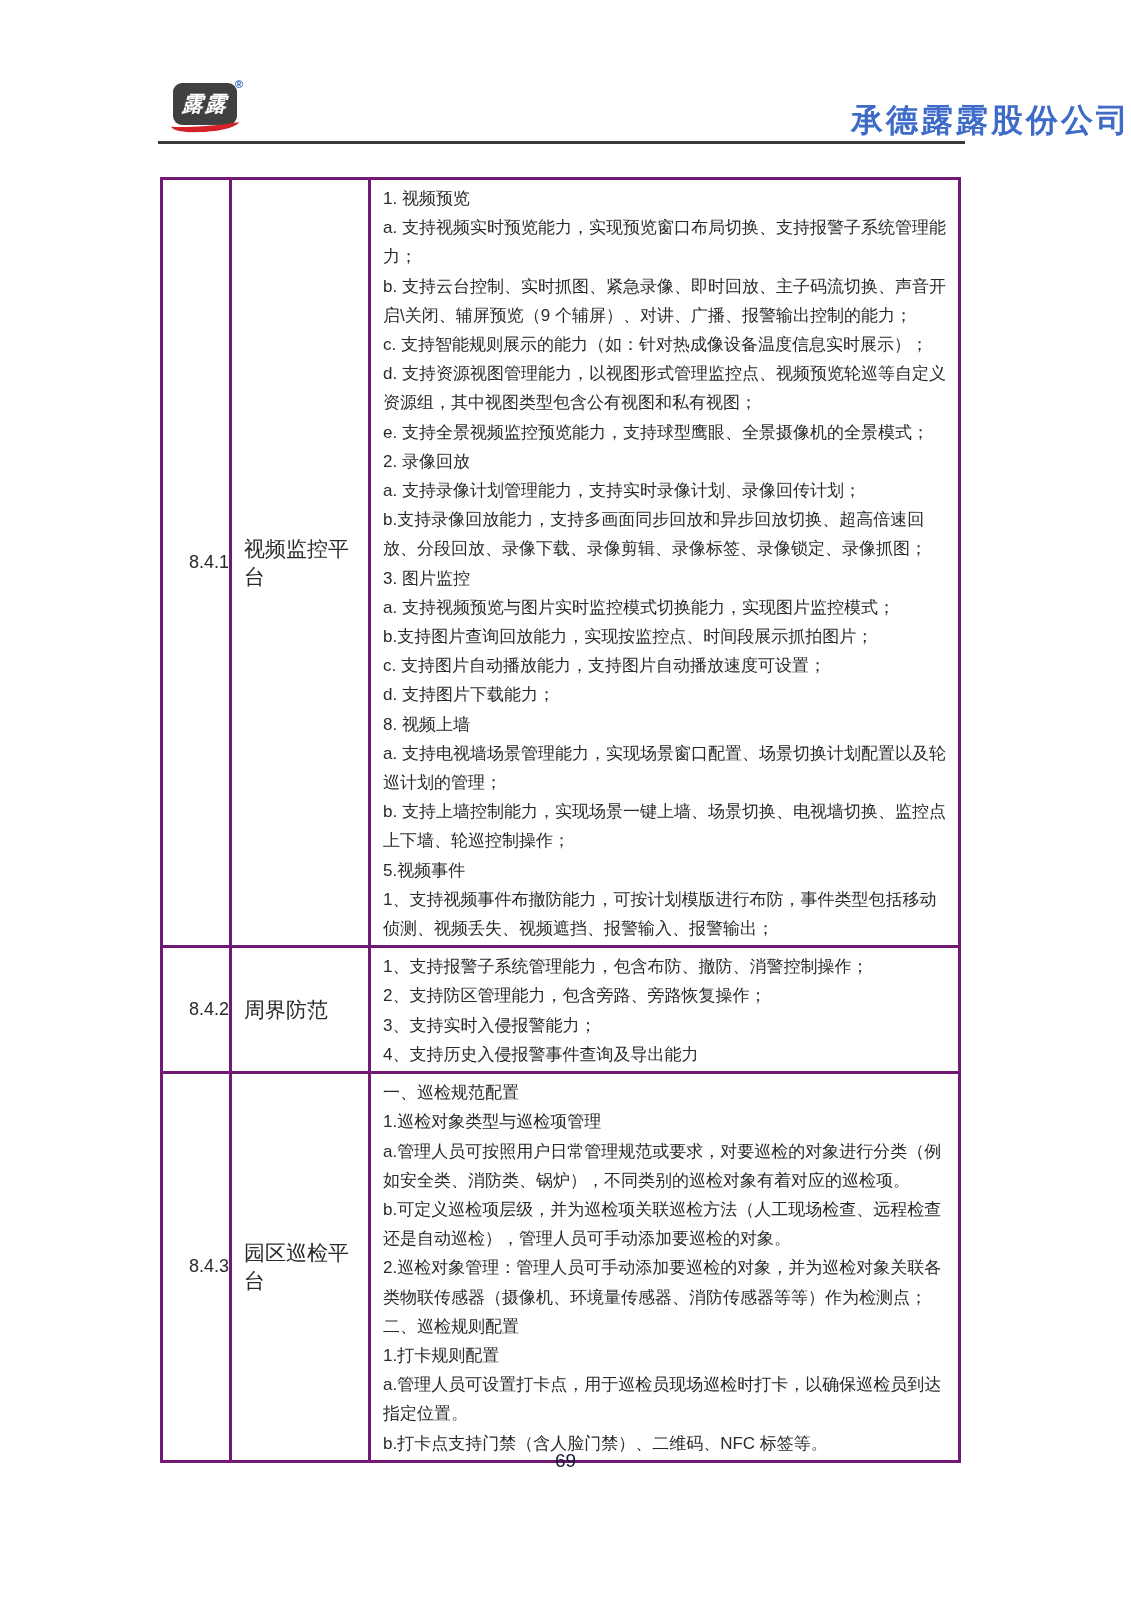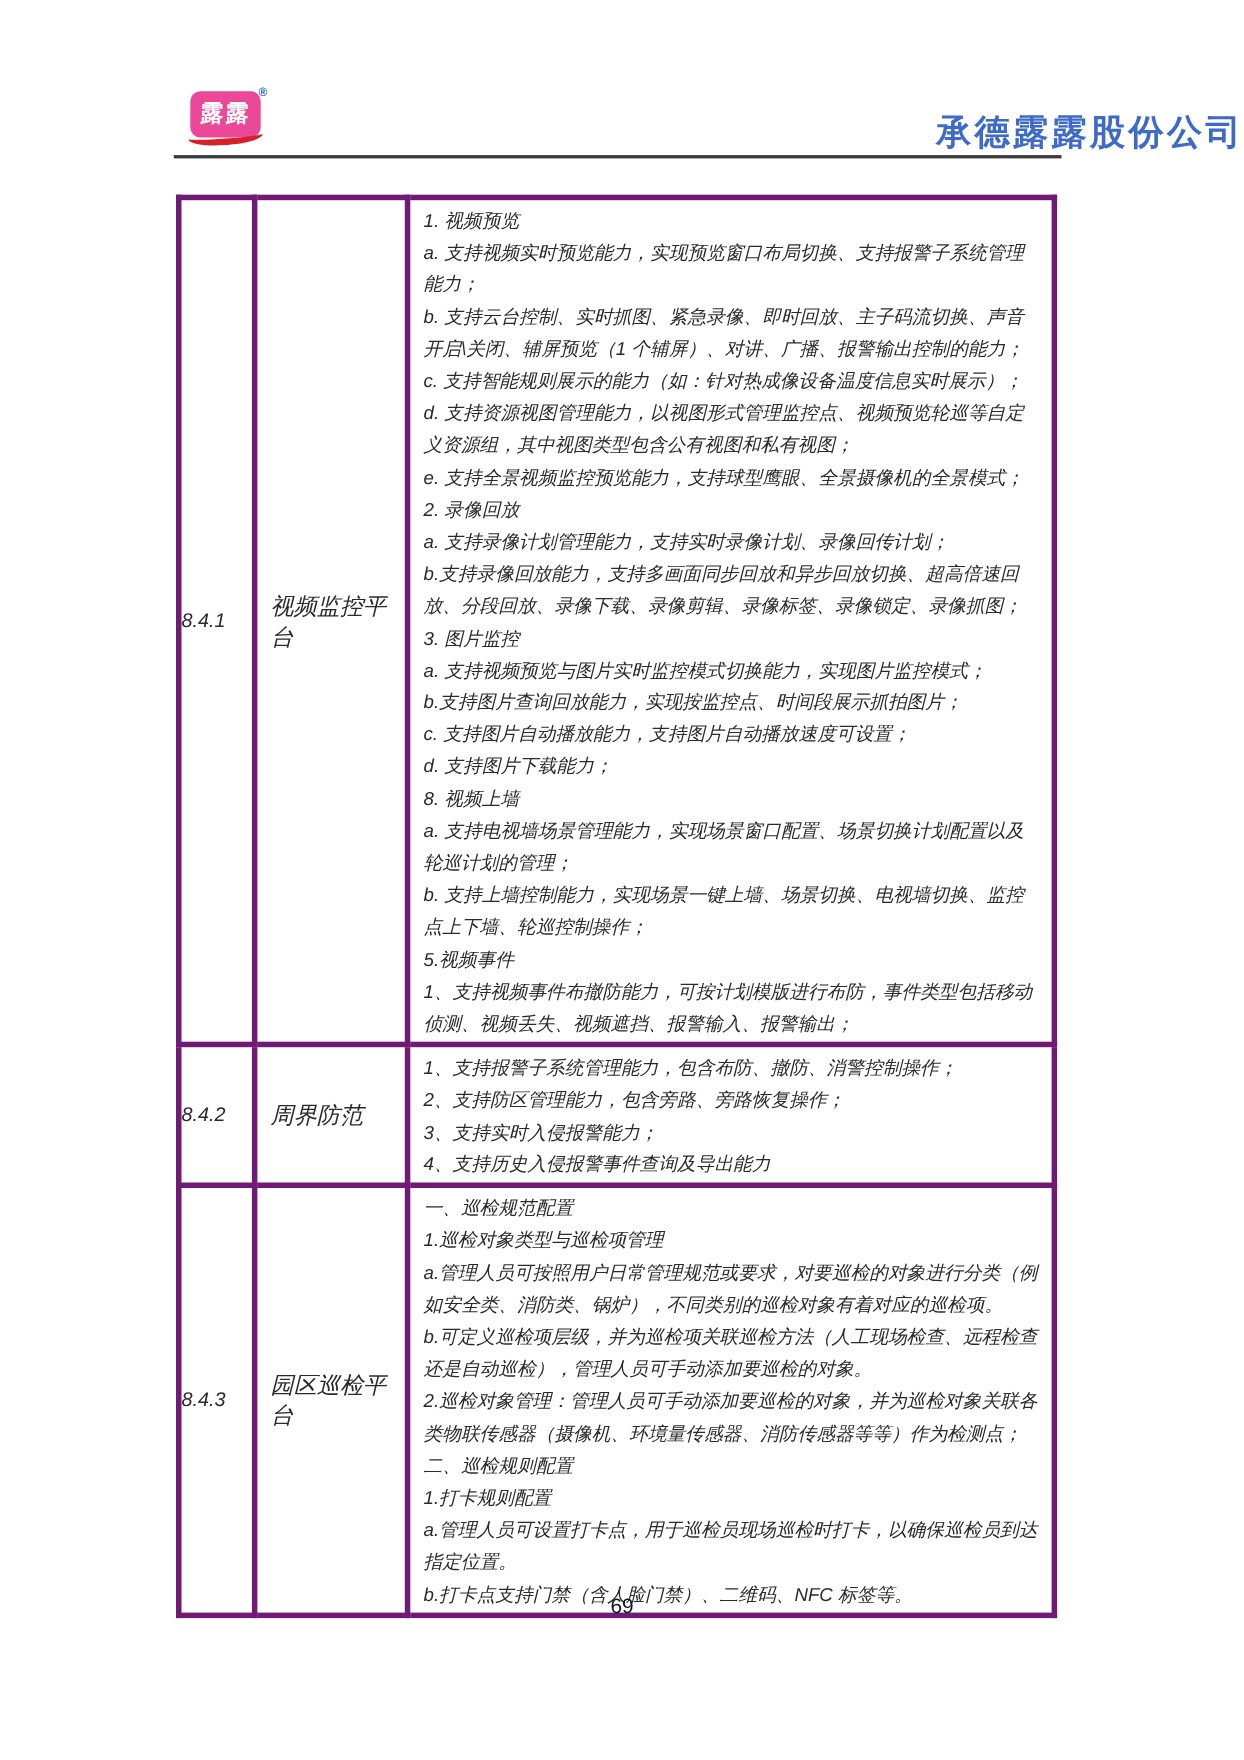--- a/index.html
+++ b/index.html
@@ -7,22 +7,22 @@
   body { font-family:"Liberation Sans","DejaVu Sans",sans-serif; }
   .page {
     position:relative; width:1131px; height:1600px; background:#ffffff;
     overflow:hidden; color:#262626;
   }
 
   
   .logo { position:absolute; left:171px; top:80px; width:72px; height:56px; }
   .logo-badge {
     position:absolute; left:2px; top:3px; width:64px; height:42px;
-    background:#ec4899; border-radius:9px;
-    display:flex; align-items:center; justify-content:center;
+    background:#404040; border-radius:9px;
+    display:flex; align-items:center; justify-content:center;font-style:italic;
   }
   .logo-text {
     color:#ffffff; font-weight:bold; font-size:21px; letter-spacing:2px;
     line-height:1; transform:translateY(-1px);
   }
   .logo-swoosh {
     position:absolute; left:0px; top:36px; width:68px; height:16px;
     border:solid transparent; border-width:0 0 6px 0;
     border-bottom-color:#d62129; border-radius:50%;
     transform:rotate(-4deg);
@@ -38,25 +38,25 @@
   .header-rule {
     position:absolute; left:158px; top:141px; width:807px; height:3px;
     background:#3a3a3a;
   }
 
   
   .spec-table {
     position:absolute; left:160px; top:177px; width:801px;
     border-collapse:collapse; table-layout:fixed;
   }
-  .spec-table td { border:5px solid #701a75;font-style:italic; }
+  .spec-table td { border:3px solid #701a75; }
   .col-id   { width:69px;  }
   .col-name { width:139px; }
   .cell-id {
-    text-align:left; vertical-align:middle;
+    text-align:right; vertical-align:middle;
     font-size:18px; color:#2a2a2a;
   }
   .cell-name {
     vertical-align:middle; padding-left:12px;
     font-size:21px; color:#2a2a2a;
   }
   .cell-content {
     vertical-align:top; padding:4px 12px 2px 12px;
     font-size:17px; line-height:29.2px; color:#2a2a2a;
   }
@@ -91,21 +91,21 @@
         <col class="col-name">
         <col>
     </colgroup>
     <tbody>
       <tr style="height:762px;">
         <td class="cell-id">8.4.1</td>
         <td class="cell-name">视频监控平台</td>
         <td class="cell-content">
             <div class="cell-line">1. 视频预览</div>
             <div class="cell-line">a. 支持视频实时预览能力，实现预览窗口布局切换、支持报警子系统管理能力；</div>
-            <div class="cell-line">b. 支持云台控制、实时抓图、紧急录像、即时回放、主子码流切换、声音开启\关闭、辅屏预览（1 个辅屏）、对讲、广播、报警输出控制的能力；</div>
+            <div class="cell-line">b. 支持云台控制、实时抓图、紧急录像、即时回放、主子码流切换、声音开启\关闭、辅屏预览（9 个辅屏）、对讲、广播、报警输出控制的能力；</div>
             <div class="cell-line">c. 支持智能规则展示的能力（如：针对热成像设备温度信息实时展示）；</div>
             <div class="cell-line">d. 支持资源视图管理能力，以视图形式管理监控点、视频预览轮巡等自定义资源组，其中视图类型包含公有视图和私有视图；</div>
             <div class="cell-line">e. 支持全景视频监控预览能力，支持球型鹰眼、全景摄像机的全景模式；</div>
             <div class="cell-line">2. 录像回放</div>
             <div class="cell-line">a. 支持录像计划管理能力，支持实时录像计划、录像回传计划；</div>
             <div class="cell-line">b.支持录像回放能力，支持多画面同步回放和异步回放切换、超高倍速回放、分段回放、录像下载、录像剪辑、录像标签、录像锁定、录像抓图；</div>
             <div class="cell-line">3. 图片监控</div>
             <div class="cell-line">a. 支持视频预览与图片实时监控模式切换能力，实现图片监控模式；</div>
             <div class="cell-line">b.支持图片查询回放能力，实现按监控点、时间段展示抓拍图片；</div>
             <div class="cell-line">c. 支持图片自动播放能力，支持图片自动播放速度可设置；</div>

